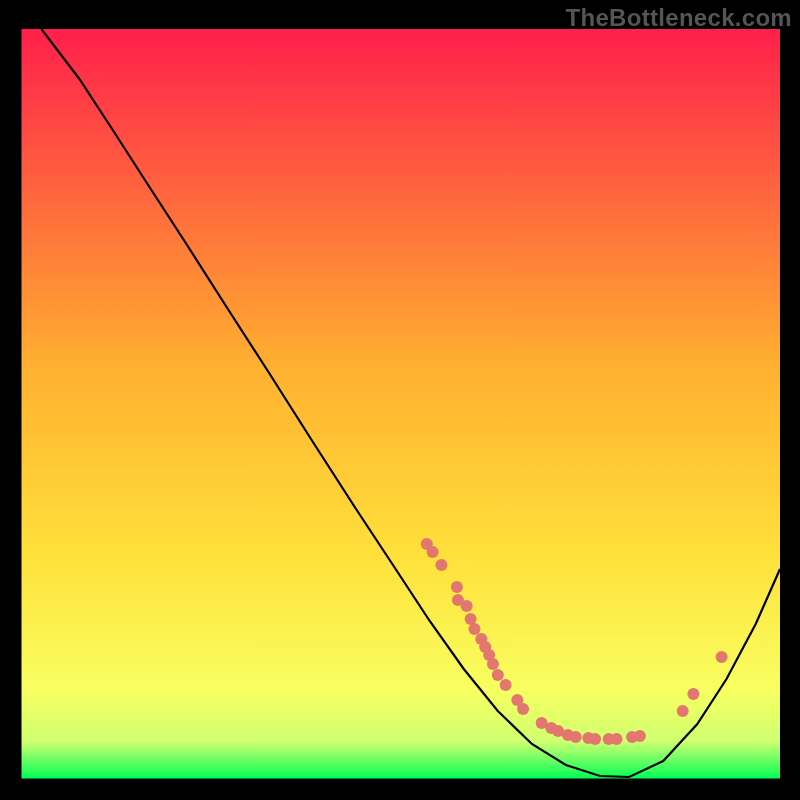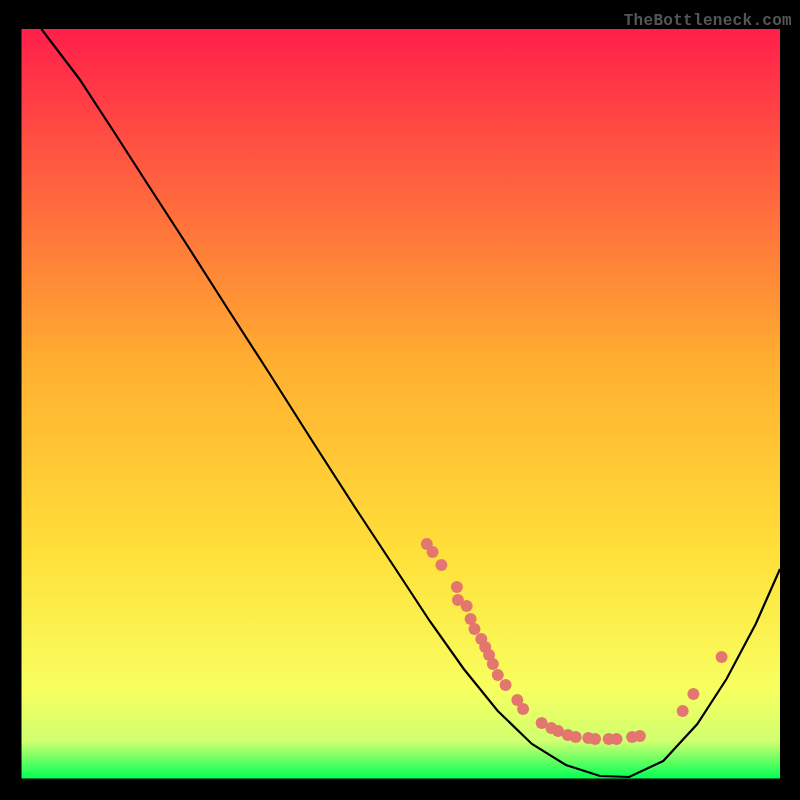--- a/index.html
+++ b/index.html
@@ -11,24 +11,24 @@
     overflow: hidden;
   }
   .stage {
     position: relative;
     width: 800px;
     height: 800px;
     background: #000000;
   }
   .watermark {
     position: absolute;
-    top: 12px;
+    top: 4px;
     right: 8px;
-    font-family: Liberation Mono, monospace;
-    font-size: 16px;
+    font-family: Liberation Sans, sans-serif;
+    font-size: 24px;
     font-weight: bold;
     color: #555555;
     letter-spacing: 0.3px;
     user-select: none;
   }
   svg {
     position: absolute;
     left: 0;
     top: 0;
   }

